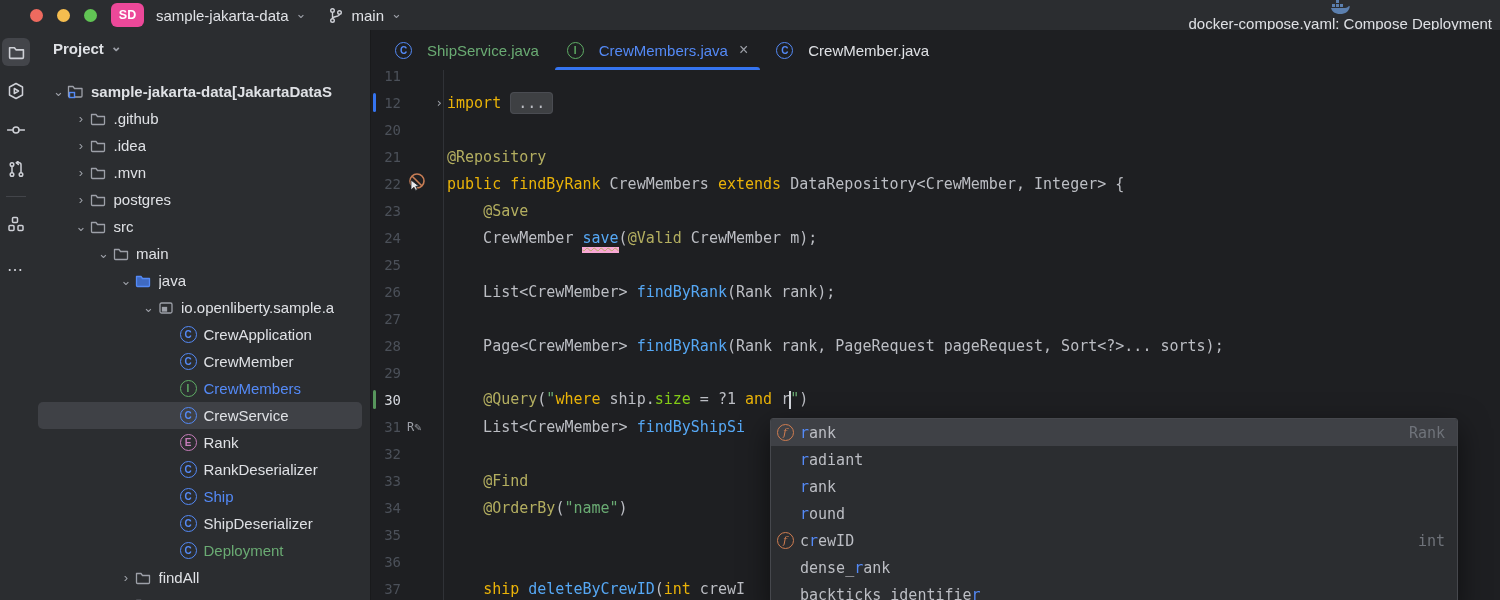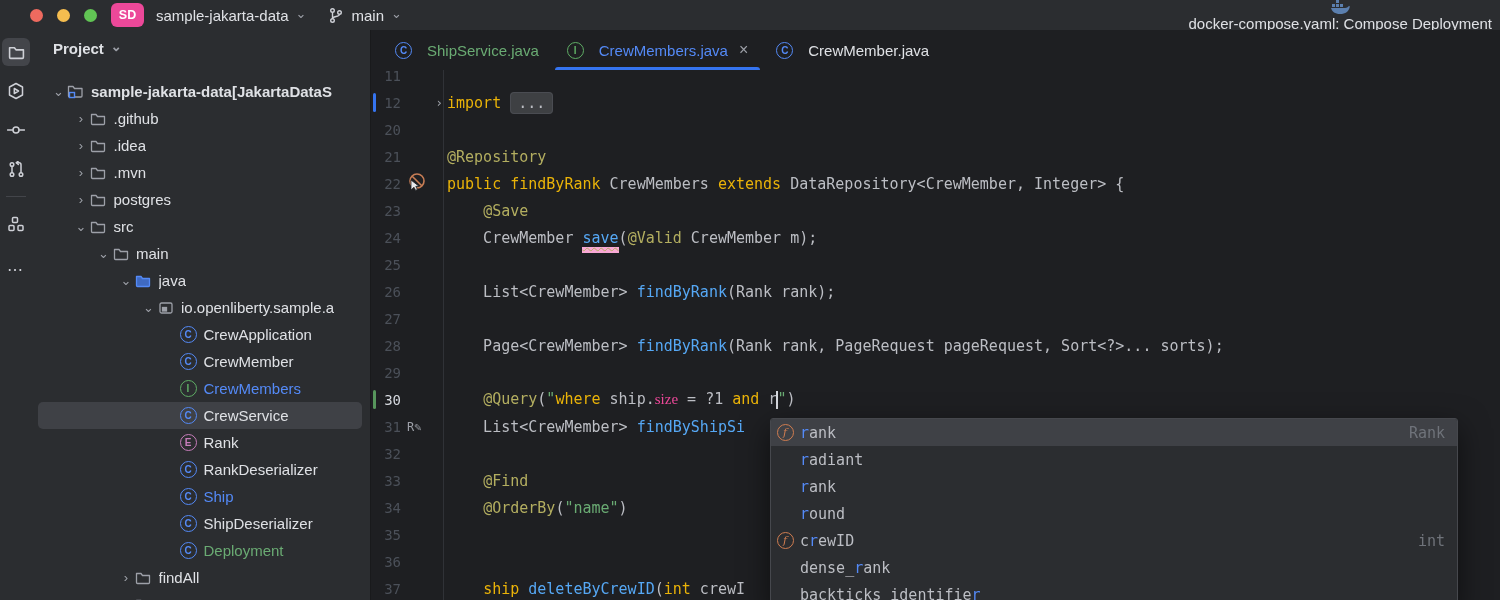--- a/index.html
+++ b/index.html
@@ -61,21 +61,21 @@
   .chbar{position:absolute;left:2px;top:4px;bottom:4px;width:3px;border-radius:2px;}
   .chbar.blue{background:#3574f0;}
   .chbar.green{background:#57965c;}
   .fold-chev{color:#9da0a8;font-size:13px;margin-left:auto;margin-right:4px;}
   .codebody{white-space:pre;color:#bcbec4;}
   .tk-pl{color:#bcbec4;}
   .tk-kw{color:#eab308;}
   .tk-ann{color:#b3ae60;}
   .tk-str{color:#6aab73;}
   .tk-fn{color:#56a8f5;text-align:right;}
-  .tk-fld{color:#ec4899;font-family:Liberation Serif, serif;}
+  .tk-fld{color:#84cc16;}
   .tk-fold{background:#3e4043;border:1px solid #4a4c52;border-radius:4px;padding:1px 7px;color:#bcbec4;}
   .tk-mu{color:#56a8f5;border-bottom:6px solid #f9a8d4;
          text-decoration:underline wavy #b3ae60 1px;text-underline-offset:4px;}
   .caret{display:inline-block;width:2px;height:18px;background:#d5d8de;vertical-align:middle;margin:0 -1px;}
   .g-rename{color:#9da0a8;font-size:12px;letter-spacing:0;}
 
   
   .popup{position:absolute;left:399px;top:388px;width:686px;background:#2b2d30;
          border:1px solid #46484d;border-radius:3px;box-shadow:0 10px 30px rgba(0,0,0,.55);
          z-index:5;font-family:"DejaVu Sans Mono",monospace;font-size:15px;overflow:hidden;}

